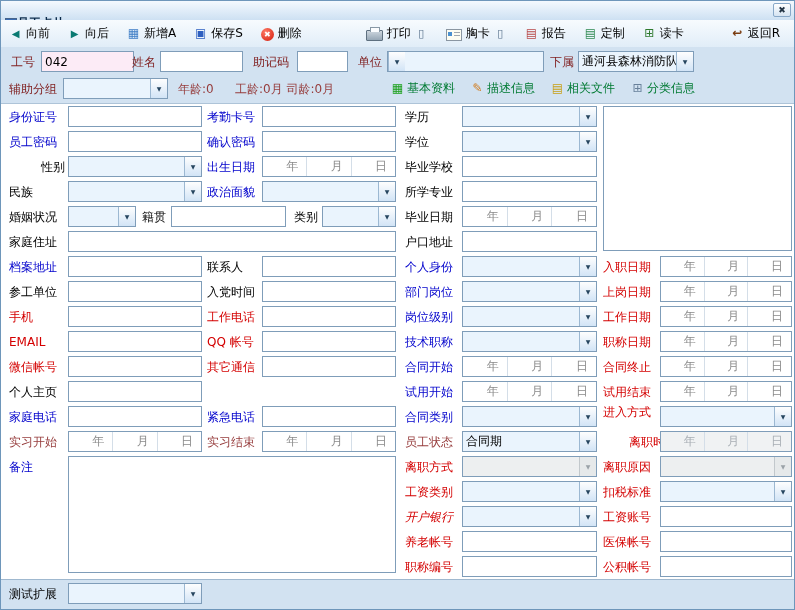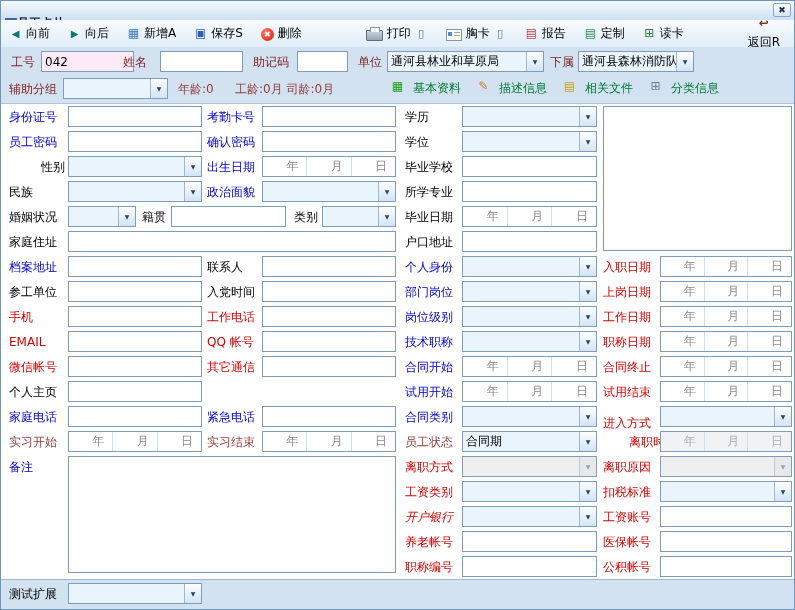--- a/index.html
+++ b/index.html
@@ -43,21 +43,21 @@
   .ic-customize::before{content:"▤";color:#2f8a52;}
   .ic-readcard::before{content:"⊞";color:#2f7a2f;}
   .ic-return::before{content:"↩";color:#7a3c10;font-weight:bold;}
 
   
   .hdrbg{position:absolute;left:0;top:46px;width:795px;height:56px;background:#d2e2f1;}
   .hlbl{position:absolute;color:#7f1d1d;white-space:nowrap;line-height:15px;}
 
   
   .tabs{position:absolute;display:flex;align-items:center;}
-  .tab{display:inline-flex;gap:9px;color:#007a33;margin-right:16px;cursor:default;white-space:nowrap;}
+  .tab{display:inline-flex;align-items:center;gap:3px;color:#007a33;margin-right:16px;cursor:default;white-space:nowrap;}
   .ic-basic_info::before{content:"▦";color:#1ca01c;}
   .ic-description::before{content:"✎";color:#d07818;}
   .ic-related_files::before{content:"▤";color:#c8a018;}
   .ic-classification::before{content:"⊞";color:#68809a;}
 
   
   .formbg{position:absolute;left:0;top:102px;width:795px;height:476px;background:#ffffff;border-top:1px solid #aec4d8;box-sizing:border-box;}
   .footer{position:absolute;left:0;top:578px;width:795px;height:31px;background:#d2e2f1;border-top:1px solid #9fb8cf;box-sizing:border-box;}
   .photo{position:absolute;left:602px;top:105px;width:189px;height:145px;background:#fff;border:1px solid #7f9db9;box-sizing:border-box;}
 
@@ -130,40 +130,39 @@
       </span>
       <span class="ti">
         <span class="ic ic-customize"></span>
         <span>定制</span>
       </span>
       <span class="ti">
         <span class="ic ic-readcard"></span>
         <span>读卡</span>
       </span>
       <span class="spacer"></span>
-      <span class="ti" style="margin-right: 6px; flex-direction: column;">
+      <span class="ti" style="margin-right: 6px;">
         <span class="ic ic-return"></span>
         <span>返回R</span>
       </span>
     </div>
 
   <div class="hdrbg"></div>
   <div class="formbg"></div>
   <div class="footer"></div>
   <div class="photo"></div>
 
   <span class="hlbl" style="left:10px;top:54px">工号</span>
   <input class="txt pink" style="left: 40px; top: 50px; width: 93px;" value="042">
-  <span class="hlbl" style="left:122px;top:54px">姓名</span>
+  <span class="hlbl" style="left:131px;top:54px">姓名</span>
   <input class="txt" style="left: 159px; top: 50px; width: 83px;" value="">
   <span class="hlbl" style="left:252px;top:54px">助记码</span>
   <input class="txt" style="left: 296px; top: 50px; width: 51px;" value="">
   <span class="hlbl" style="left:357px;top:54px">单位</span>
   <div class="combo" style="left:386px;top:50px;width:157px">
-    <span class="val">通河县林业和草原局</span>
     <span class="btn arr"></span>
   </div>
   <span class="hlbl" style="left:549px;top:54px">下属</span>
   <div class="combo" style="left:577px;top:50px;width:116px">
     <span class="val">通河县森林消防队</span>
     <span class="btn arr"></span>
   </div>
 
   <span class="hlbl" style="left:8px;top:81px">辅助分组</span>
   <div class="combo" style="left:62px;top:77px;width:105px">
@@ -386,21 +385,21 @@
       <span>年</span>
       <span>月</span>
       <span>日</span>
     </div>
     <div class="flbl c-red" style="left: 602px; top: 384px;">试用结束</div>
     <div class="datefield" style="left: 659px; top: 380px; width: 132px;">
       <span>年</span>
       <span>月</span>
       <span>日</span>
     </div>
-    <div class="flbl c-red" style="left: 602px; top: 416px; font-family: Liberation Mono, monospace;">进入方式</div>
+    <div class="flbl c-red" style="left: 602px; top: 404px;">进入方式</div>
     <div class="combo" style="left: 659px; top: 405px; width: 132px;">
       <span class="val"></span>
       <span class="btn arr"></span>
     </div>
     <div class="flbl c-red" style="left: 602px; top: 434px; margin-left: 26px;">离职时间</div>
     <div class="datefield dis" style="left: 659px; top: 430px; width: 132px;">
       <span>年</span>
       <span>月</span>
       <span>日</span>
     </div>

